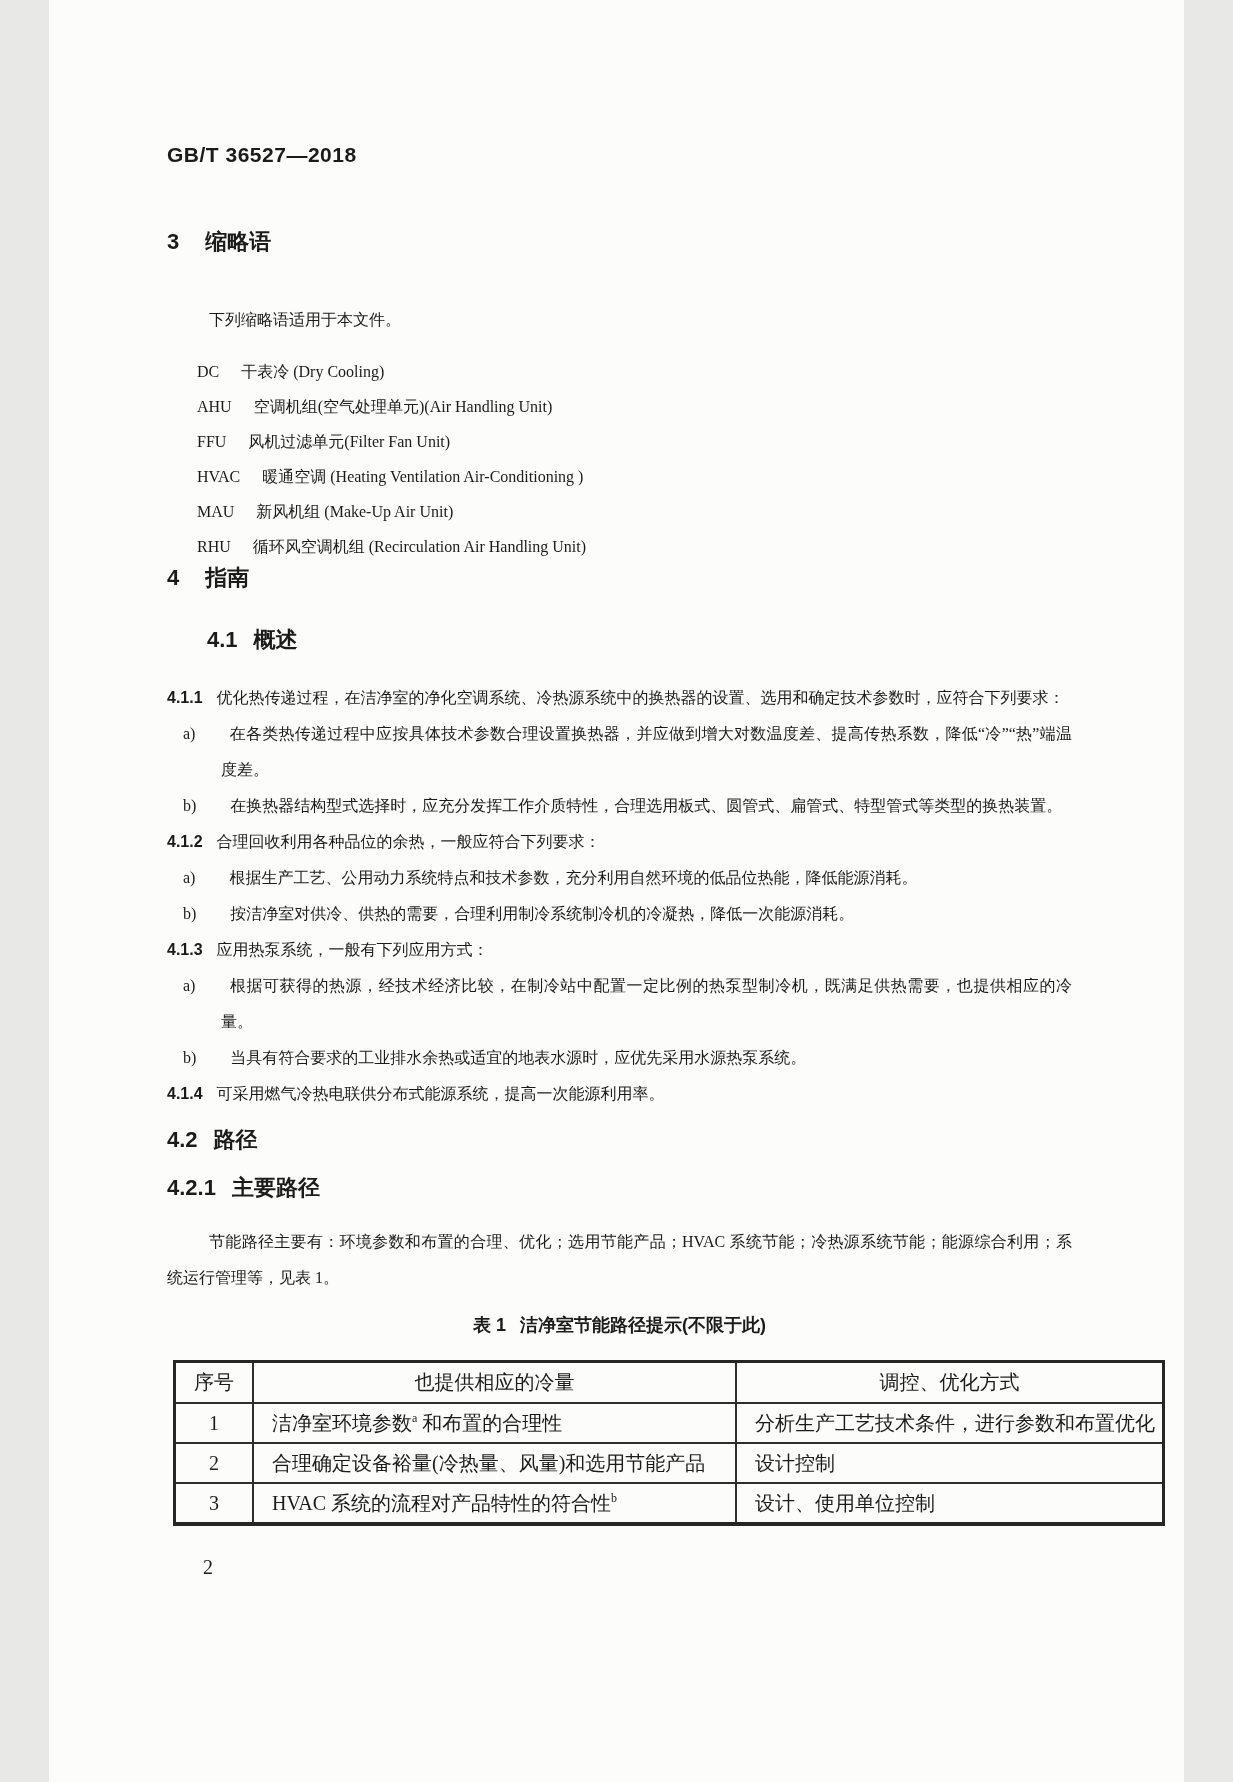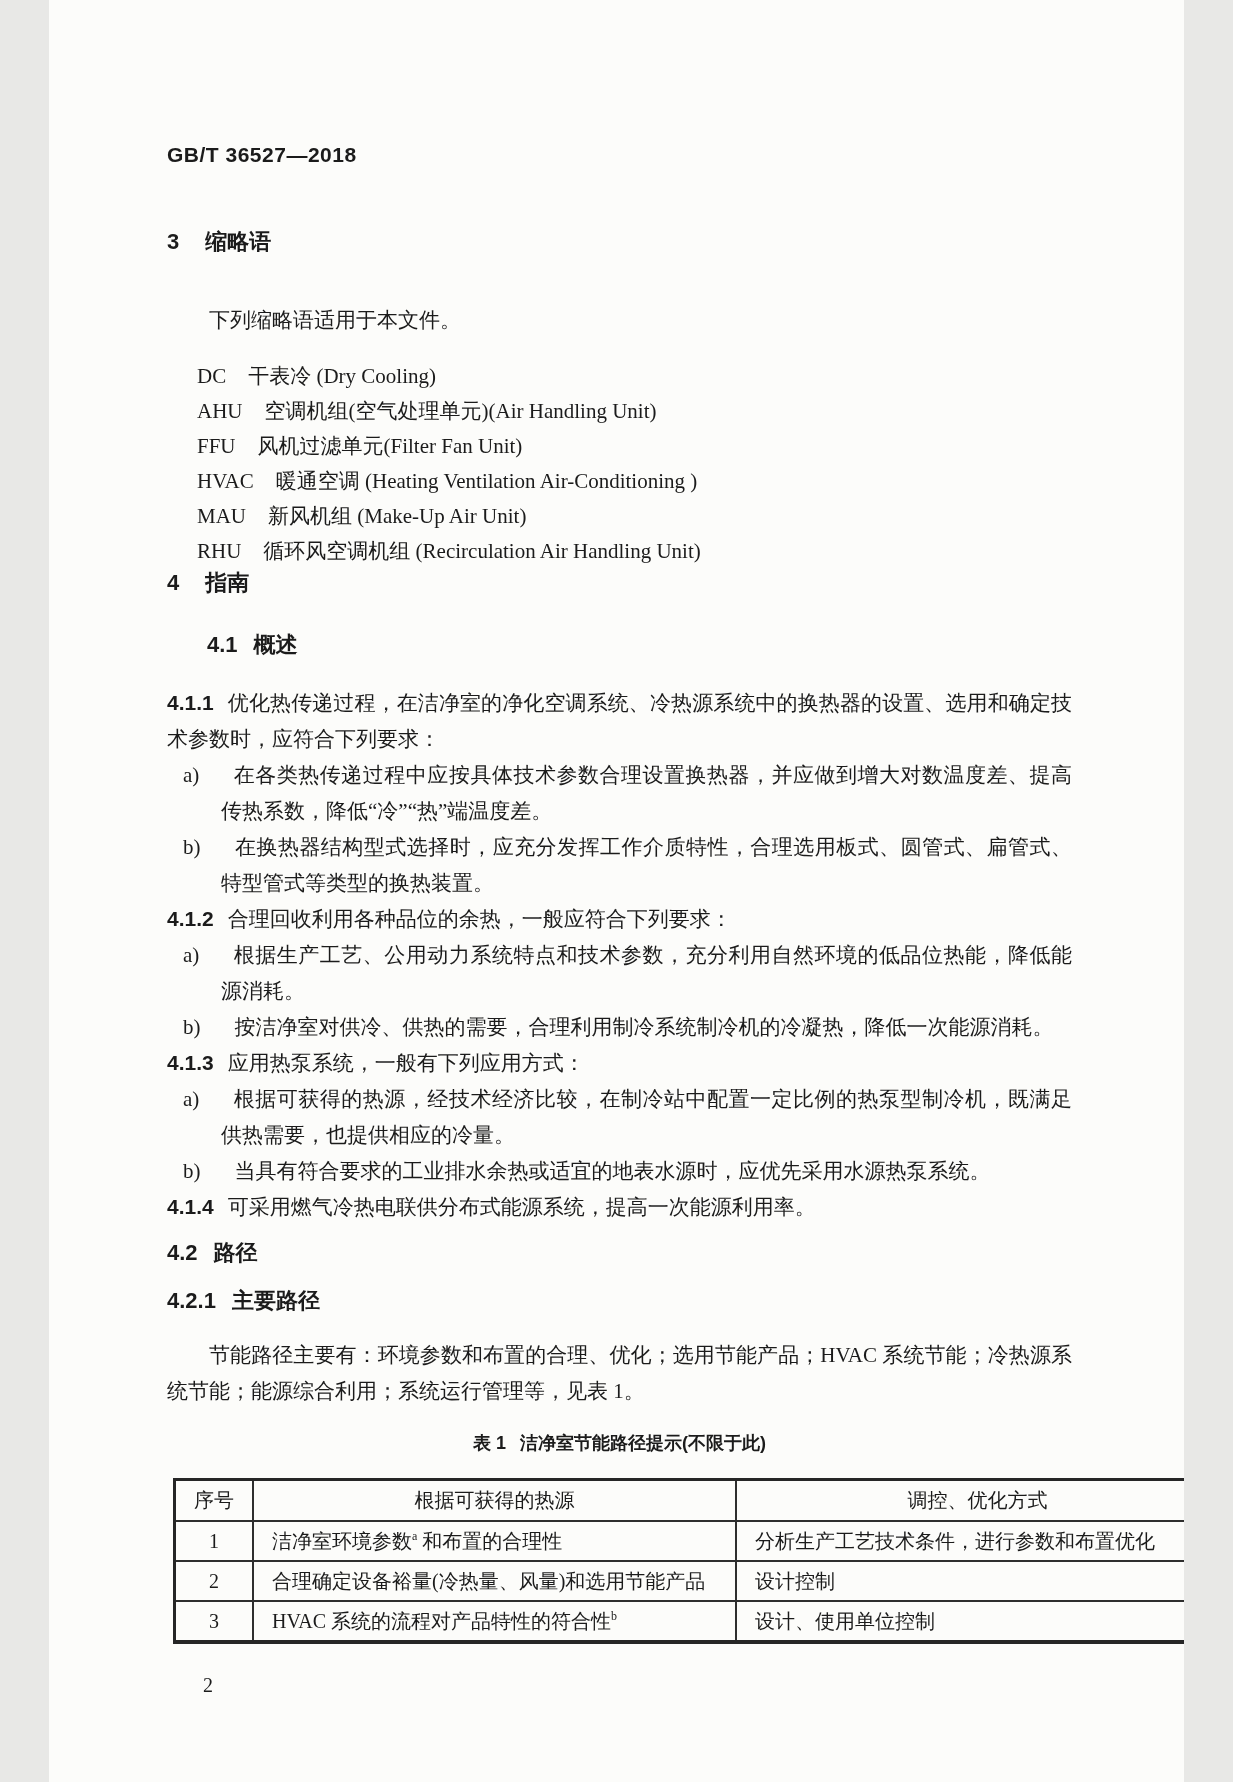--- a/index.html
+++ b/index.html
@@ -26,21 +26,21 @@
   .h-sec .num { display:inline-block; }
   .gap-wide { margin-right:26px; }
   .gap-med  { margin-right:16px; }
   .mt-h3   { margin-top:60px; }
   .mt-h4   { }
   .mt-h41  { margin-top:34px;margin-left:40px; }
   .mt-h42  { margin-top:14px; }
   .mt-h421 { margin-top:20px; }
 
   .para, .clause, .sub, .abbr {
-    font-size:21px; line-height:36px;
+    font-size:16px; line-height:36px;
     text-align:justify;
   }
   .para.indent { text-indent:42px; }
   .intro { margin-top:46px; }
   .abbr-list { margin-top:2px; }
   .abbr { padding-left:30px; line-height:35px; text-align:left; }
   .abbr .term { margin-right:22px; }
 
   .clause { margin:0; }
   .clause.first { margin-top:26px; }
@@ -73,21 +73,21 @@
     font-weight:normal;
     font-size:20px;
     padding:0;
     overflow:hidden;
     white-space:nowrap;
   }
   .t1 th { height:39px; text-align:center; }
   .t1 td { height:38px; }
   .t1 .c-no { width:76px; text-align:center; }
   .t1 .c-path { width:481px; }
-  .t1 .c-method { width:425px;padding-left:28px; }
+  .t1 .c-method { width:425px; }
   .t1 td.c-path, .t1 td.c-method { padding-left:18px; text-align:left; }
   .t1 sup { font-size:12px; line-height:0; }
 
   .pgnum {
     margin-top:30px;
     padding-left:36px;
     font-size:20px;
   }
 </style>
 </head>
@@ -177,21 +177,21 @@
   <p class="para indent route-para">节能路径主要有：环境参数和布置的合理、优化；选用节能产品；HVAC 系统节能；冷热源系统节能；能源综合利用；系统运行管理等，见表 1。</p>
 
   <div class="tbl-caption">
     <span class="cap-label">表 1</span><span>洁净室节能路径提示(不限于此)</span>
   </div>
 
   <table class="t1">
     <thead>
       <tr>
         <th class="c-no">序号</th>
-        <th class="c-path">根据可获得的热源</th>
+        <th class="c-path">也提供相应的冷量</th>
         <th class="c-method">调控、优化方式</th>
       </tr>
     </thead>
     <tbody>
       <tr>
         <td class="c-no">1</td>
         <td class="c-path"><span>洁净室环境参数</span><sup>a</sup><span> 和布置的合理性</span></td>
         <td class="c-method">分析生产工艺技术条件，进行参数和布置优化</td>
       </tr>
       <tr>

